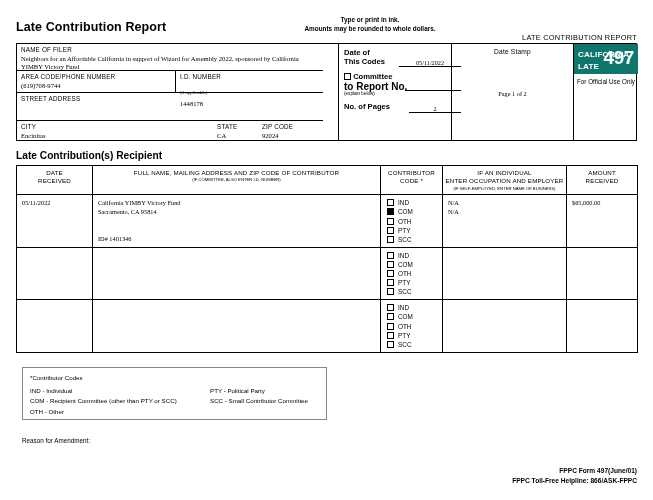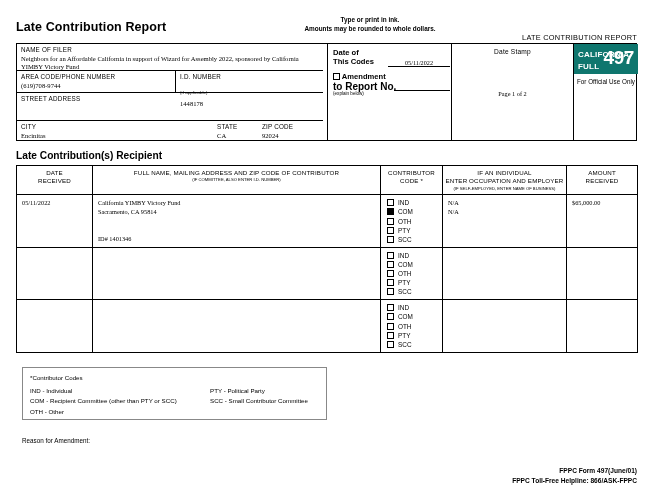--- a/index.html
+++ b/index.html
@@ -69,21 +69,21 @@
               border-top: 1px solid #000; }
   .c-id     { left: 158px; top: 26px; width: 148px; height: 22px; padding: 2px 4px;
               border-top: 1px solid #000; border-left: 1px solid #000; }
   .c-street { left: 0;   top: 48px; width: 306px; height: 28px; padding: 2px 4px;
               border-top: 1px solid #000; }
   .c-city   { left: 0;   top: 76px; width: 306px; height: 21px; padding: 2px 4px;
               border-top: 1px solid #000; }
   .city-state { position: absolute; left: 200px; top: 2px; }
   .city-zip   { position: absolute; left: 245px; top: 2px; }
 
-  .c-dates  { left: 310px; top: 0; width: 128px; height: 96px;
+  .c-dates  { left: 321px; top: 0; width: 128px; height: 96px;
               border-left: 1px solid #000; padding: 4px 5px; }
   .c-stamp  { left: 434px; top: 0; width: 122px; height: 96px;
               border-left: 1px solid #000; }
   .c-form   { left: 556px; top: 0; width: 65px; height: 96px;
               border-left: 1px solid #000; }
 
   .dline { position: relative; height: 22px; }
   .dlabel {
     position: absolute; left: 0; top: 0;
     font-size: 7.6px; font-weight: bold; line-height: 1.22;
@@ -275,40 +275,44 @@
           <span>Date of</span><br>
           <span>This Codes</span>
         </div>
         <div class="dfill" style="width:62px;">05/11/2022</div>
       </div>
 
 
       <div style="height:26px;position:relative;">
         <div style="position:absolute;left:0;top:2px;font-size:7.6px;font-weight:bold;">
           <span class="chk"></span>
-          <span>Amendment</span>
+          <span>Committee</span>
         </div>
         <div style="position:absolute;left:0;top:11px;font-size:10px;font-weight:bold;">to Report No.</div>
         <div class="dfill" style="width:56px;bottom:5px;"></div>
         <div class="explain" style="position:absolute;left:0;top:21px;">(explain below)</div>
       </div>
 
+      <div class="dline" style="height:18px;">
+        <div class="dlabel" style="top:6px;">No. of Pages</div>
+        <div class="dfill" style="width:52px;bottom:1px;">2</div>
+      </div>
 
     </div>
 
     <div class="cell c-stamp">
       <div class="stamp-title">Date Stamp</div>
       <div class="stamp-page">Page 1 of 2</div>
     </div>
 
     <div class="cell c-form">
       <div class="formbar">
         <div class="ca">
           <span>CALIFORNIA</span><br>
-          <span>FULL</span>
+          <span>LATE</span>
         </div>
         <div class="num">497</div>
       </div>
       <div class="official">For Official Use Only</div>
     </div>
 
   </div>
 
   <div class="section-title">Late Contribution(s) Recipient</div>
 

